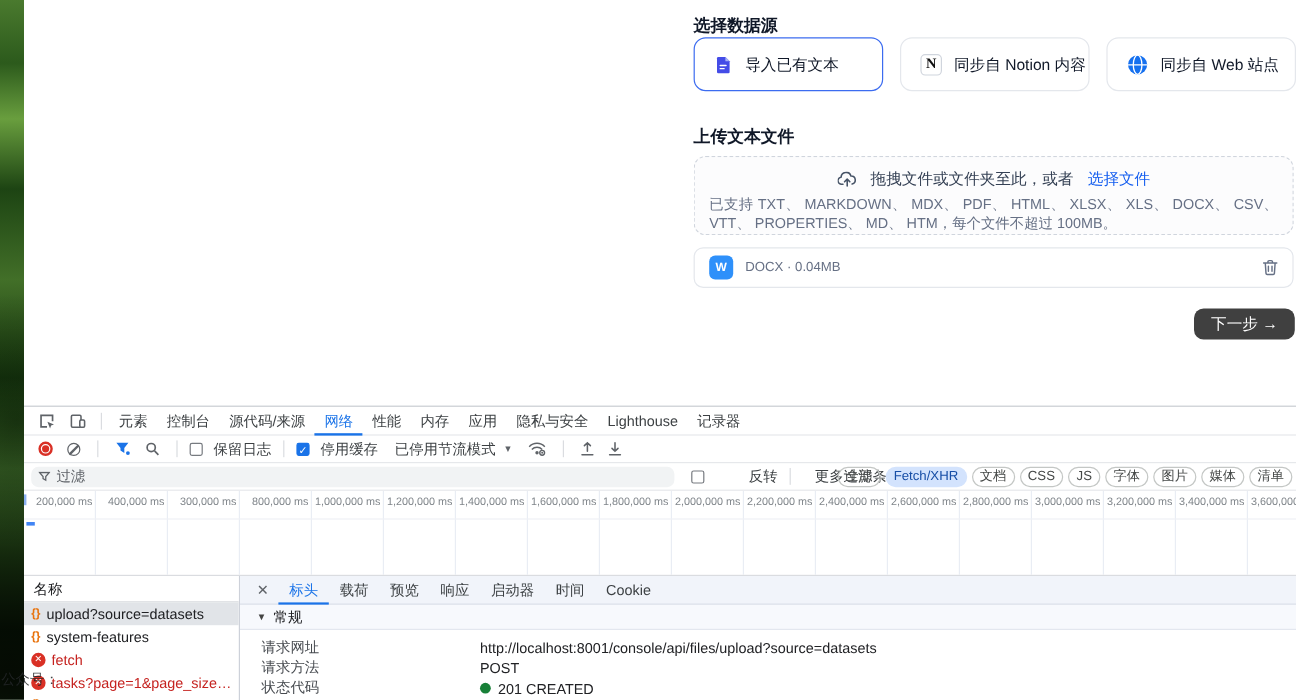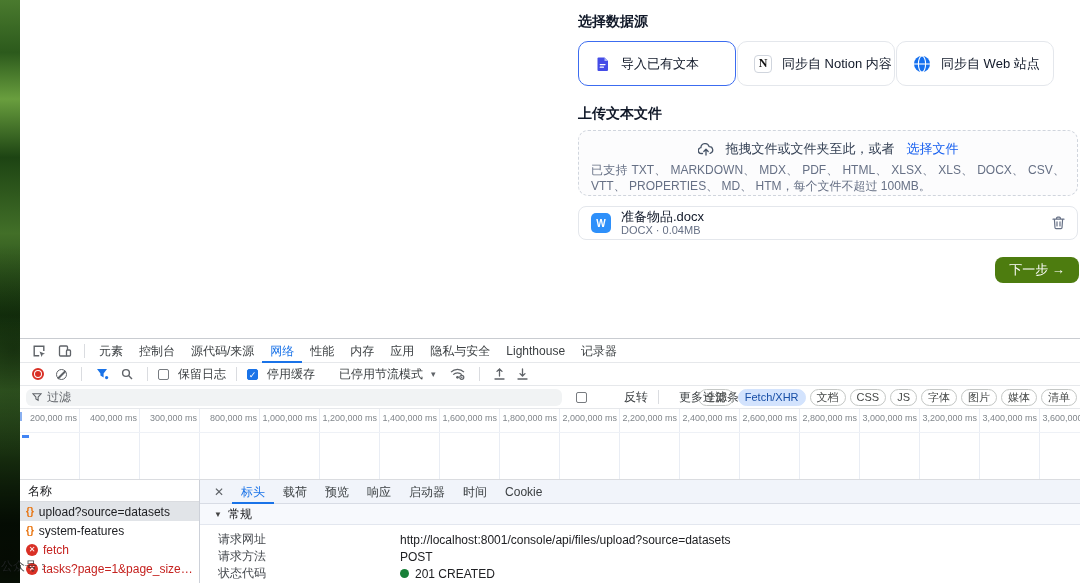--- a/index.html
+++ b/index.html
@@ -12,21 +12,21 @@
       radial-gradient(circle at 40% 97%, rgba(0,0,0,.8), transparent 45%),
       radial-gradient(circle at 70% 60%, rgba(10,30,5,.6), transparent 30%),
       linear-gradient(180deg,#4a7a2e 0%,#2c5a1c 9%,#699e3e 17%,#1d4413 27%,
         #426f28 40%,#16350f 54%,#55913a 67%,#274f19 79%,#0d240a 90%,#1a3a12 100%); }
   .watermark { position:absolute; left:1px; top:558px; z-index:40; font-size:12px;
     color:rgba(35,38,40,.85); white-space:nowrap; pointer-events:none; }
 
   
   .page { position:absolute; left:20px; top:0; width:1060px; height:338px; background:#fff; }
   .sec-title { position:absolute; left:558px; font-size:14px; font-weight:bold; color:#101828; }
-  .cards { position:absolute; left:558px; top:41px; display:flex; gap:1px;justify-content:center; }
+  .cards { position:absolute; left:558px; top:31px; display:flex; gap:14px;justify-content:center; }
   .card { width:158px; height:45px; border:1px solid #e4e7ec; border-radius:10px; background:#fff;
     display:flex; align-items:center; gap:10px; padding-left:16px; cursor:pointer; }
   .card.selected { border:1.5px solid #3c6cf0; }
   .card .label { font-size:13px; color:#101828; }
   .notion-badge { width:18px; height:18px; border:1px solid #d0d5dd; border-radius:4px;
     background:#fff; color:#111; font-size:12px; font-weight:bold; display:flex;
     align-items:center; justify-content:center; font-family:"Liberation Serif",serif; }
 
   .dropzone { position:absolute; left:558px; top:130px; width:500px; height:66px;
     border:1px dashed #d0d5dd; border-radius:10px; background:#fcfcfd; }
@@ -41,21 +41,21 @@
     display:flex; align-items:center; }
   .doc-icon { width:20px; height:20px; margin-left:12px; border-radius:5px; background:#2e90fa;
     color:#fff; font-size:10px; font-weight:bold; display:flex; align-items:center;
     justify-content:center; }
   .fmeta { margin-left:10px; flex:1; }
   .fname { font-size:13px; color:#101828; line-height:14px; }
   .fsub  { font-size:11px; color:#667085; line-height:12px; }
   .trash-btn { margin-right:12px; cursor:pointer; display:flex; }
 
   .next-btn { position:absolute; left:975px; top:257px; width:84px; height:26px;
-    background:#4d7c0f; color:#fff; font-size:13px; border:none; border-radius:8px;
+    background:#404040; color:#fff; font-size:13px; border:none; border-radius:8px;
     cursor:pointer; display:flex; align-items:center; justify-content:center; }
 
   
   .devtools { position:absolute; left:20px; top:338px; width:1060px; height:245px;
     background:#fff; border-top:1px solid #c9ccd1; font-size:12px; color:#3c4043; }
   .dt-row { display:flex; align-items:center; }
   .vdiv { width:1px; height:14px; background:#dadce0; margin:0 6px; }
 
   .dt-tabbar { height:24px; border-bottom:1px solid #e6e8eb; padding-left:6px; }
   .dt-tabbar .tb-icon { padding:0 6px; display:flex; cursor:pointer; }
@@ -177,21 +177,20 @@
       </span>
       <span>拖拽文件或文件夹至此，或者</span>
       <span class="dz-browse">选择文件</span>
     </div>
     <div class="dz-hint">已支持 TXT、 MARKDOWN、 MDX、 PDF、 HTML、 XLSX、 XLS、 DOCX、 CSV、 VTT、 PROPERTIES、 MD、 HTM，每个文件不超过 100MB。</div>
   </div>
 
   <div class="filecard">
     <span class="doc-icon">W</span>
     <div class="fmeta">
-      <div class="fname">准备物品.docx</div>
       <div class="fsub">DOCX · 0.04MB</div>
     </div>
     <span class="trash-btn">
       <svg width="13" height="14" viewBox="0 0 13 14" fill="none" stroke="#667085" stroke-width="1.2" stroke-linecap="round">
         <path d="M1 3.2h11M4.6 3.2v-1a1 1 0 0 1 1-1h1.8a1 1 0 0 1 1 1v1M2.4 3.2l.6 8.6a1 1 0 0 0 1 .9h5a1 1 0 0 0 1-.9l.6-8.6"></path>
         <path d="M5 5.8v4.2M8 5.8v4.2"></path>
       </svg>
     </span>
   </div>
 
@@ -245,21 +244,21 @@
           <circle cx="5" cy="5" r="3.4"></circle>
           <line x1="7.8" y1="7.8" x2="11" y2="11"></line>
         </svg>
     </span>
     <span class="vdiv"></span>
     <span class="chk"></span>
     <span class="ctrl-label">保留日志</span>
     <span class="vdiv"></span>
     <span class="chk checked">✓</span>
     <span class="ctrl-label">停用缓存</span>
-    <span class="ctrl-label" style="margin-left:20px;cursor:pointer;">已停用节流模式</span>
+    <span class="ctrl-label" style="margin-left:10px;cursor:pointer;">已停用节流模式</span>
     <span class="caret">▾</span>
     <span class="icon-btn" style="margin-left:6px;">
       <svg width="15" height="12" viewBox="0 0 15 12" fill="none" stroke="#5f6368" stroke-width="1.2">
         <path d="M1 4.2a9 9 0 0 1 13 0M3.2 6.6a6 6 0 0 1 8.6 0"></path>
         <circle cx="7.5" cy="9.3" r="1.4" fill="#5f6368" stroke="none"></circle>
         <circle cx="11.8" cy="9.3" r="2" fill="#fff"></circle>
           <circle cx="11.8" cy="9.3" r=".8" fill="#5f6368" stroke="none"></circle>
       </svg>
     </span>
     <span class="vdiv"></span>

